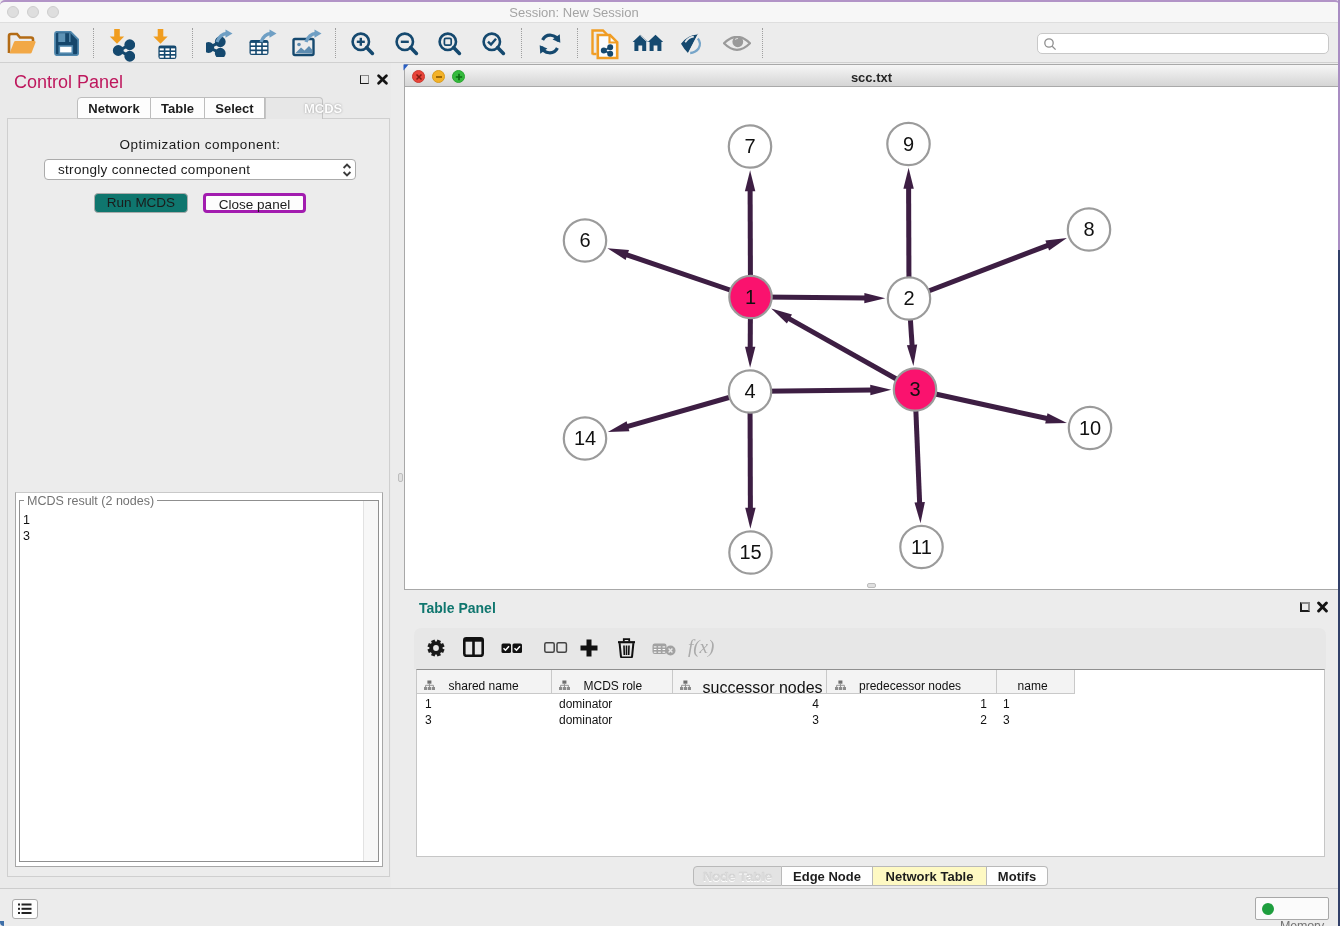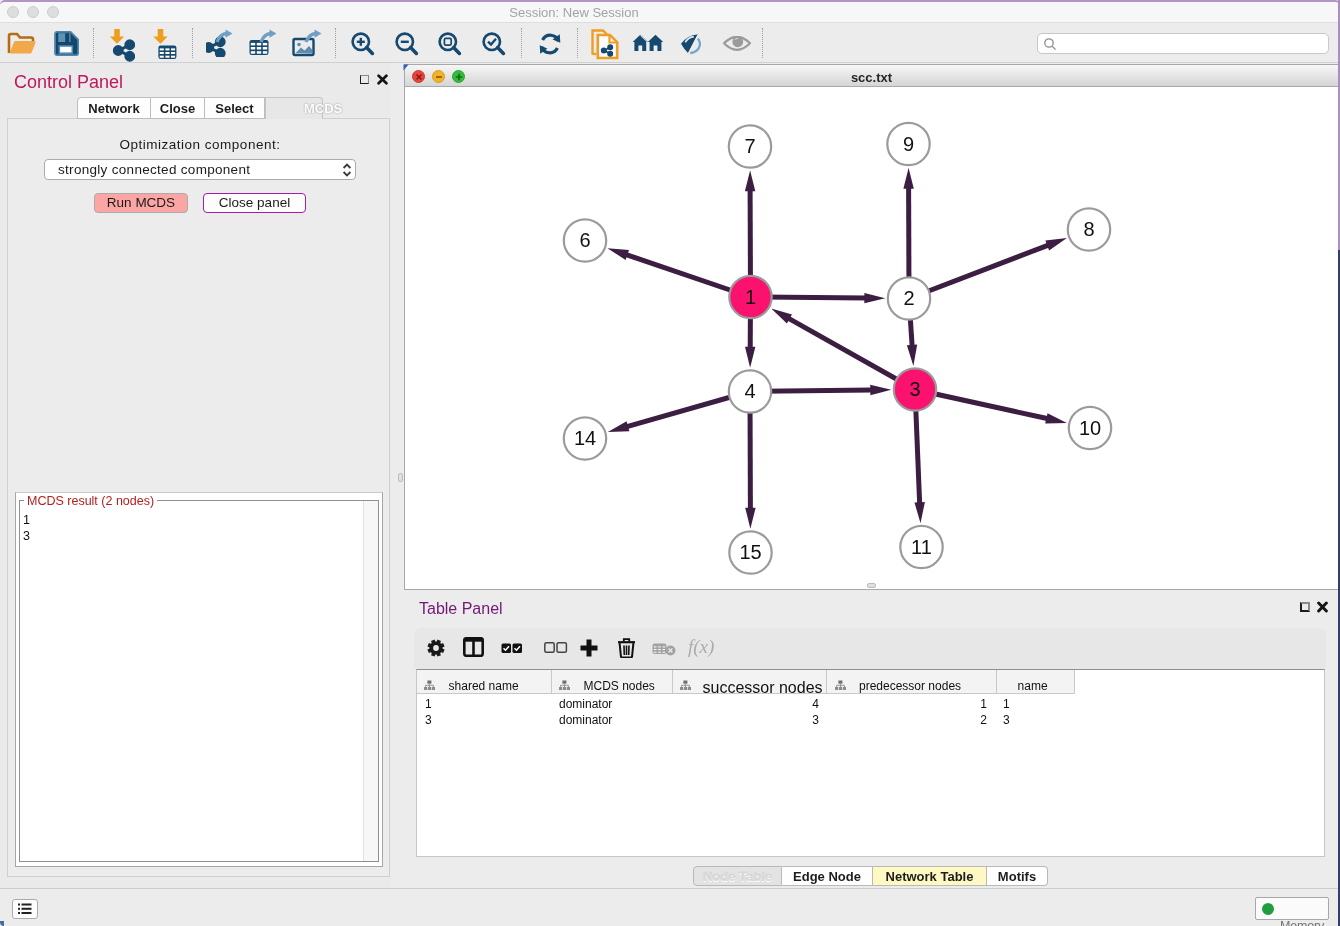--- a/index.html
+++ b/index.html
@@ -154,37 +154,37 @@
 <div class="abs" style="left:0;top:63px;width:391px;height:830px;background:#eaeaea;"></div>
 <div class="abs" style="left:14px;top:72px;font-size:18px;color:#be185d;">Control Panel</div>
 <div class="abs" style="left:360px;top:75px;width:9px;height:9px;border:1.8px solid #1c1c1c;border-top-color:#8a8a8a;border-right-color:#8a8a8a;"></div>
 <svg class="abs" style="left:377px;top:74px" width="11" height="11" viewBox="0 0 11 11">
     <path d="M1.6 1.8 L9.4 9.2 M9.4 1.8 L1.6 9.2" stroke="#141414" stroke-width="2.7" stroke-linecap="round"></path>
   </svg>
 
 <div class="abs" style="left:7px;top:118px;width:383px;height:759px;background:#ececec;border:1px solid #cfcfcf;"></div>
 
 <div class="abs" style="left:77px;top:97px;width:74px;height:22px;background:#fdfdfd;border:1px solid #bdbdbd;border-radius:4px 0 0 0;text-align:center;font-size:13px;font-weight:700;color:#1c1c1c;line-height:21px;">Network</div>
-<div class="abs" style="left:151px;top:97px;width:54px;height:22px;background:#fdfdfd;border:1px solid #bdbdbd;border-left:none;text-align:center;font-size:13px;font-weight:700;color:#1c1c1c;line-height:21px;">Close</div>
+<div class="abs" style="left:151px;top:97px;width:54px;height:22px;background:#fdfdfd;border:1px solid #bdbdbd;border-left:none;text-align:center;font-size:13px;font-weight:700;color:#1c1c1c;line-height:21px;">Table</div>
 <div class="abs" style="left:205px;top:97px;width:60px;height:22px;background:#fdfdfd;border:1px solid #bdbdbd;border-left:none;text-align:center;font-size:13px;font-weight:700;color:#1c1c1c;line-height:21px;">Select</div>
 <div class="abs" style="left:265px;top:97px;width:58px;height:22px;background:#e7e7e7;border:1px solid #c4c4c4;border-bottom:none;border-radius:0 4px 0 0;text-align:center;font-size:13px;font-weight:700;color:#fdfdfd;line-height:21px;text-shadow:0 0 2px rgba(120,120,120,0.75);padding-left:38px;">MCDS</div>
 
 <div class="abs" style="left:0px;top:137px;width:400px;text-align:center;font-size:13.5px;letter-spacing:0.5px;color:#1b1b1b;">Optimization component:</div>
 <div class="abs" style="left:44px;top:159px;width:312px;height:21px;background:#ffffff;border:1px solid #ababab;border-radius:4px;font-size:13.5px;letter-spacing:0.3px;color:#1b1b1b;line-height:19px;padding-left:13px;">strongly connected component</div>
 <svg class="abs" style="left:341px;top:163px" width="12" height="14" viewBox="0 0 12 14">
     <path d="M2.6 5 L6 1.6 L9.4 5" stroke="#3c3c3c" stroke-width="1.9" fill="none"></path>
     <path d="M2.6 9 L6 12.4 L9.4 9" stroke="#3c3c3c" stroke-width="1.9" fill="none"></path>
   </svg>
-<div class="abs" style="left:94px;top:193px;width:94px;height:20px;background:#fca5a5;border:1px solid #ababab;border-radius:4px;text-align:center;font-size:13.5px;color:#1b1b1b;line-height:18px;">Run MCDS</div>
-<div class="abs" style="left:203px;top:193px;width:103px;height:20px;background:#fdfdfd;border:1px solid #a21caf;border-radius:4px;text-align:center;font-size:13.5px;color:#1b1b1b;line-height:18px;">Close panel</div>
+<div class="abs" style="left:94px;top:193px;width:94px;height:20px;background:#0f766e;border:1px solid #ababab;border-radius:4px;text-align:center;font-size:13.5px;color:#1b1b1b;line-height:18px;">Run MCDS</div>
+<div class="abs" style="left:203px;top:193px;width:103px;height:20px;background:#fdfdfd;border:3px solid #a21caf;border-radius:4px;text-align:center;font-size:13.5px;color:#1b1b1b;line-height:18px;">Close panel</div>
 
 <div class="abs" style="left:15px;top:492px;width:368px;height:375px;background:#ffffff;border:1px solid #a6a6a6;border-top-color:#c9c9c9;"></div>
 <div class="abs" style="left:19px;top:500px;width:360px;height:362px;border:1px solid #8f8f8f;"></div>
 <div class="abs" style="left:363px;top:501px;width:15px;height:360px;background:#f7f7f7;border-left:1px solid #e2e2e2;"></div>
-<div class="abs" style="left:24px;top:494px;font-size:12.5px;color:#b91c1c;background:#ffffff;padding:0 3px;">MCDS result (2 nodes)</div>
+<div class="abs" style="left:24px;top:494px;font-size:12.5px;color:#737373;background:#ffffff;padding:0 3px;">MCDS result (2 nodes)</div>
 <div class="abs" style="left:23px;top:512px;font-size:12.5px;color:#111;line-height:16px;">1<br>3</div>
 
 <div class="abs" style="left:404px;top:64px;width:935px;height:526px;background:#ffffff;border:1px solid #a8a8a8;"></div>
 <div class="abs" style="left:405px;top:65px;width:933px;height:22px;background:linear-gradient(#f6f6f6,#d5d5d5);border-bottom:1px solid #a9a9a9;"></div>
 <div class="abs" style="left:412px;top:70px;width:13px;height:13px;border-radius:50%;background:#e8443a;border:1px solid #c93a30;"></div>
 <div class="abs" style="left:432px;top:70px;width:13px;height:13px;border-radius:50%;background:#f3b228;border:1px solid #d99c1d;"></div>
 <div class="abs" style="left:452px;top:70px;width:13px;height:13px;border-radius:50%;background:#35ba3d;border:1px solid #2aa531;"></div>
 <svg class="abs" style="left:414px;top:72px" width="10" height="10" viewBox="0 0 10 10">
     <path d="M2.5 2.5 L7.5 7.5 M7.5 2.5 L2.5 7.5" stroke="#841b12" stroke-width="1.5"></path>
   </svg>
@@ -252,21 +252,21 @@
       <text x="517.5" y="460.5" font-size="20" fill="#111" text-anchor="middle">11</text>
       <text x="181.0" y="352.0" font-size="20" fill="#111" text-anchor="middle">14</text>
       <text x="346.5" y="466.0" font-size="20" fill="#111" text-anchor="middle">15</text>
     </svg>
   </div>
 
 <div class="abs" style="left:398px;top:473px;width:5px;height:9px;background:#e0e0e0;border:1px solid #bdbdbd;border-radius:2px;"></div>
 <div class="abs" style="left:867px;top:583px;width:9px;height:5px;background:#e0e0e0;border:1px solid #bdbdbd;border-radius:2px;"></div>
 
 <div class="abs" style="left:404px;top:593px;width:936px;height:300px;background:#ececec;"></div>
-<div class="abs" style="left:419px;top:600px;font-size:16px;color:#701a75;">Table Panel</div>
+<div class="abs" style="left:419px;top:600px;font-size:14px;color:#0f766e;font-weight:bold;">Table Panel</div>
 <div class="abs" style="left:1300px;top:602px;width:10px;height:10px;border:2px solid #1c1c1c;border-top-color:#8a8a8a;border-right-color:#8a8a8a;"></div>
 <svg class="abs" style="left:1317px;top:601px" width="11" height="12" viewBox="0 0 11 12">
     <path d="M1.6 2 L9.4 10 M9.4 2 L1.6 10" stroke="#141414" stroke-width="2.9" stroke-linecap="round"></path>
   </svg>
 
 <div class="abs" style="left:414px;top:628px;width:912px;height:41px;background:#e7e7e7;border-radius:7px 7px 0 0;"></div>
 <svg class="abs" style="left:426px;top:638px" width="20" height="20" viewBox="0 0 20 20">
     <circle cx="10" cy="10" r="6.6" fill="#1a1a1a"></circle>
     <circle cx="10" cy="10" r="2.9" fill="#e9e9e9"></circle>
     <rect x="-1.9" y="-1.9" width="3.8" height="3.8" fill="#1a1a1a" transform="translate(16.1,12.5) rotate(22)"></rect>
@@ -329,21 +329,21 @@
       <rect x="3.4" y="0.5" width="4" height="3.2"></rect>
     </g>
     <g fill="#8b8b8b">
       <rect x="0" y="7" width="3.2" height="3"></rect>
       <rect x="3.9" y="7" width="3.2" height="3"></rect>
       <rect x="7.8" y="7" width="3.2" height="3"></rect>
     </g>
     <path d="M5.4 3.7 L5.4 5.3 M1.6 7 L1.6 5.3 L9.4 5.3 L9.4 7 M5.5 5.3 L5.5 7" stroke="#8b8b8b" stroke-width="0.9" fill="none"></path>
   </svg>
 <div class="abs" style="left:671.6px;top:670px;width:1px;height:24px;background:#c9c9c9;"></div>
-<div class="abs" style="left:583.5px;top:679px;font-size:12px;color:#111;">MCDS nodes</div>
+<div class="abs" style="left:583.5px;top:679px;font-size:12px;color:#111;">MCDS role</div>
 <svg class="abs" style="left:559px;top:680px" width="11" height="11" viewBox="0 0 11 11">
     <g fill="#6f6f6f">
       <rect x="3.4" y="0.5" width="4" height="3.2"></rect>
     </g>
     <g fill="#8b8b8b">
       <rect x="0" y="7" width="3.2" height="3"></rect>
       <rect x="3.9" y="7" width="3.2" height="3"></rect>
       <rect x="7.8" y="7" width="3.2" height="3"></rect>
     </g>
     <path d="M5.4 3.7 L5.4 5.3 M1.6 7 L1.6 5.3 L9.4 5.3 L9.4 7 M5.5 5.3 L5.5 7" stroke="#8b8b8b" stroke-width="0.9" fill="none"></path>

